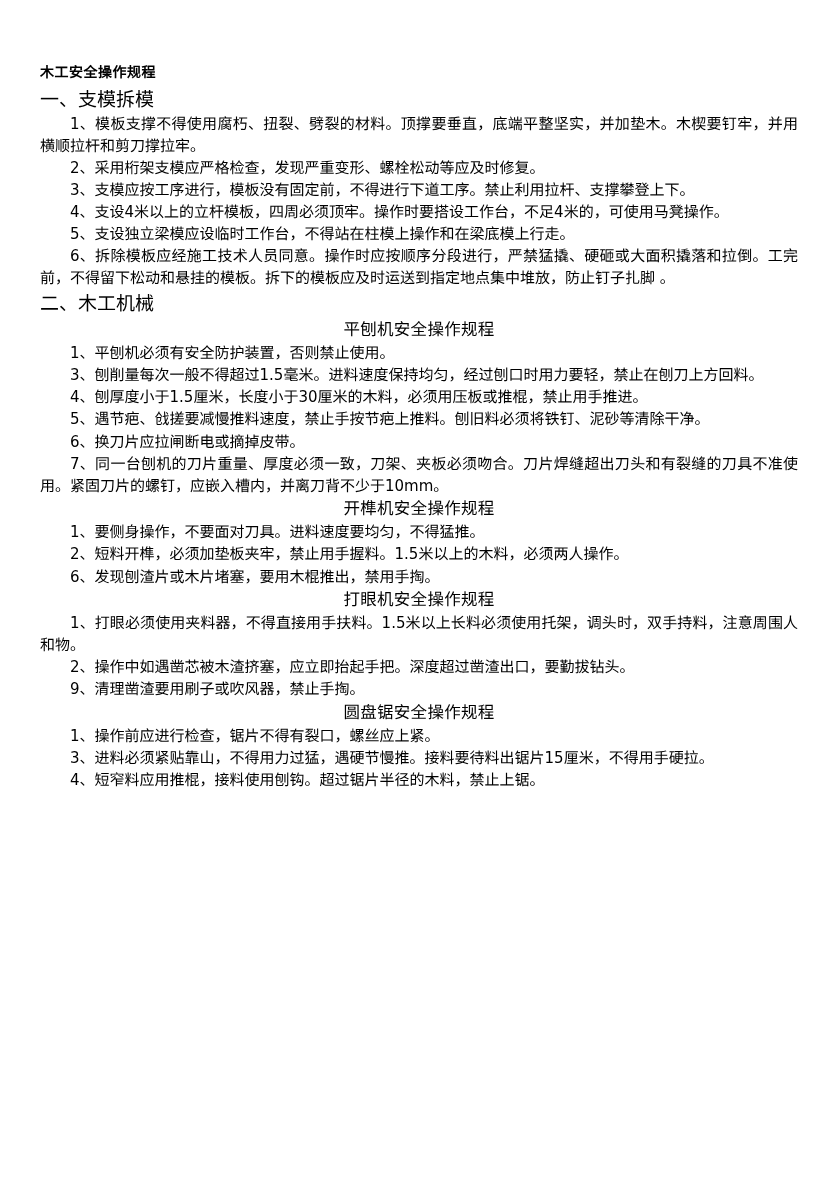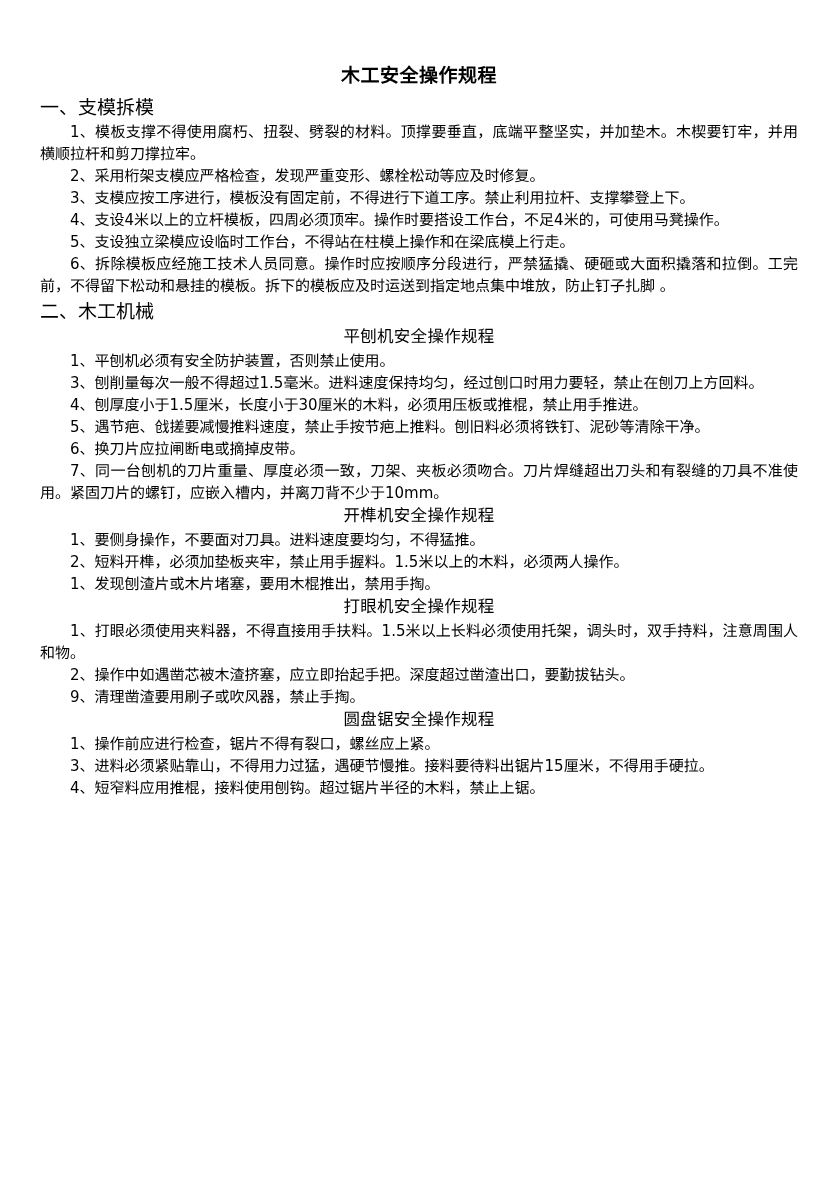--- a/index.html
+++ b/index.html
@@ -14,22 +14,21 @@
     color: #000000;
   }
   .page {
     box-sizing: border-box;
     width: 838px;
     height: 1186px;
     padding: 62px 40px 40px 40px;
     background: #ffffff;
   }
   .doc-title {
-    text-align: center;
-    font-size: 19px;
+    font-size: 14px;
     font-weight: bold;
     line-height: 1.5;
     margin: 0 0 2px 0;
     letter-spacing: 0.5px;
     font-family: Liberation Serif, serif;
   }
   .section-heading {
     font-size: 19px;
     line-height: 1.48;
     margin: 0;
@@ -69,21 +68,21 @@
       <p class="sub-title">平刨机安全操作规程</p>
       <p class="para">1、平刨机必须有安全防护装置，否则禁止使用。</p>
       <p class="para">3、刨削量每次一般不得超过1.5毫米。进料速度保持均匀，经过刨口时用力要轻，禁止在刨刀上方回料。</p>
       <p class="para">4、刨厚度小于1.5厘米，长度小于30厘米的木料，必须用压板或推棍，禁止用手推进。</p>
       <p class="para">5、遇节疤、戗搓要减慢推料速度，禁止手按节疤上推料。刨旧料必须将铁钉、泥砂等清除干净。</p>
       <p class="para">6、换刀片应拉闸断电或摘掉皮带。</p>
       <p class="para">7、同一台刨机的刀片重量、厚度必须一致，刀架、夹板必须吻合。刀片焊缝超出刀头和有裂缝的刀具不准使用。紧固刀片的螺钉，应嵌入槽内，并离刀背不少于10mm。</p>
       <p class="sub-title">开榫机安全操作规程</p>
       <p class="para">1、要侧身操作，不要面对刀具。进料速度要均匀，不得猛推。</p>
       <p class="para">2、短料开榫，必须加垫板夹牢，禁止用手握料。1.5米以上的木料，必须两人操作。</p>
-      <p class="para">1、发现刨渣片或木片堵塞，要用木棍推出，禁用手掏。</p>
+      <p class="para">6、发现刨渣片或木片堵塞，要用木棍推出，禁用手掏。</p>
       <p class="sub-title">打眼机安全操作规程</p>
       <p class="para">1、打眼必须使用夹料器，不得直接用手扶料。1.5米以上长料必须使用托架，调头时，双手持料，注意周围人和物。</p>
       <p class="para">2、操作中如遇凿芯被木渣挤塞，应立即抬起手把。深度超过凿渣出口，要勤拔钻头。</p>
       <p class="para">9、清理凿渣要用刷子或吹风器，禁止手掏。</p>
       <p class="sub-title">圆盘锯安全操作规程</p>
       <p class="para">1、操作前应进行检查，锯片不得有裂口，螺丝应上紧。</p>
       <p class="para">3、进料必须紧贴靠山，不得用力过猛，遇硬节慢推。接料要待料出锯片15厘米，不得用手硬拉。</p>
       <p class="para">4、短窄料应用推棍，接料使用刨钩。超过锯片半径的木料，禁止上锯。</p>
     </div>
 </div>

